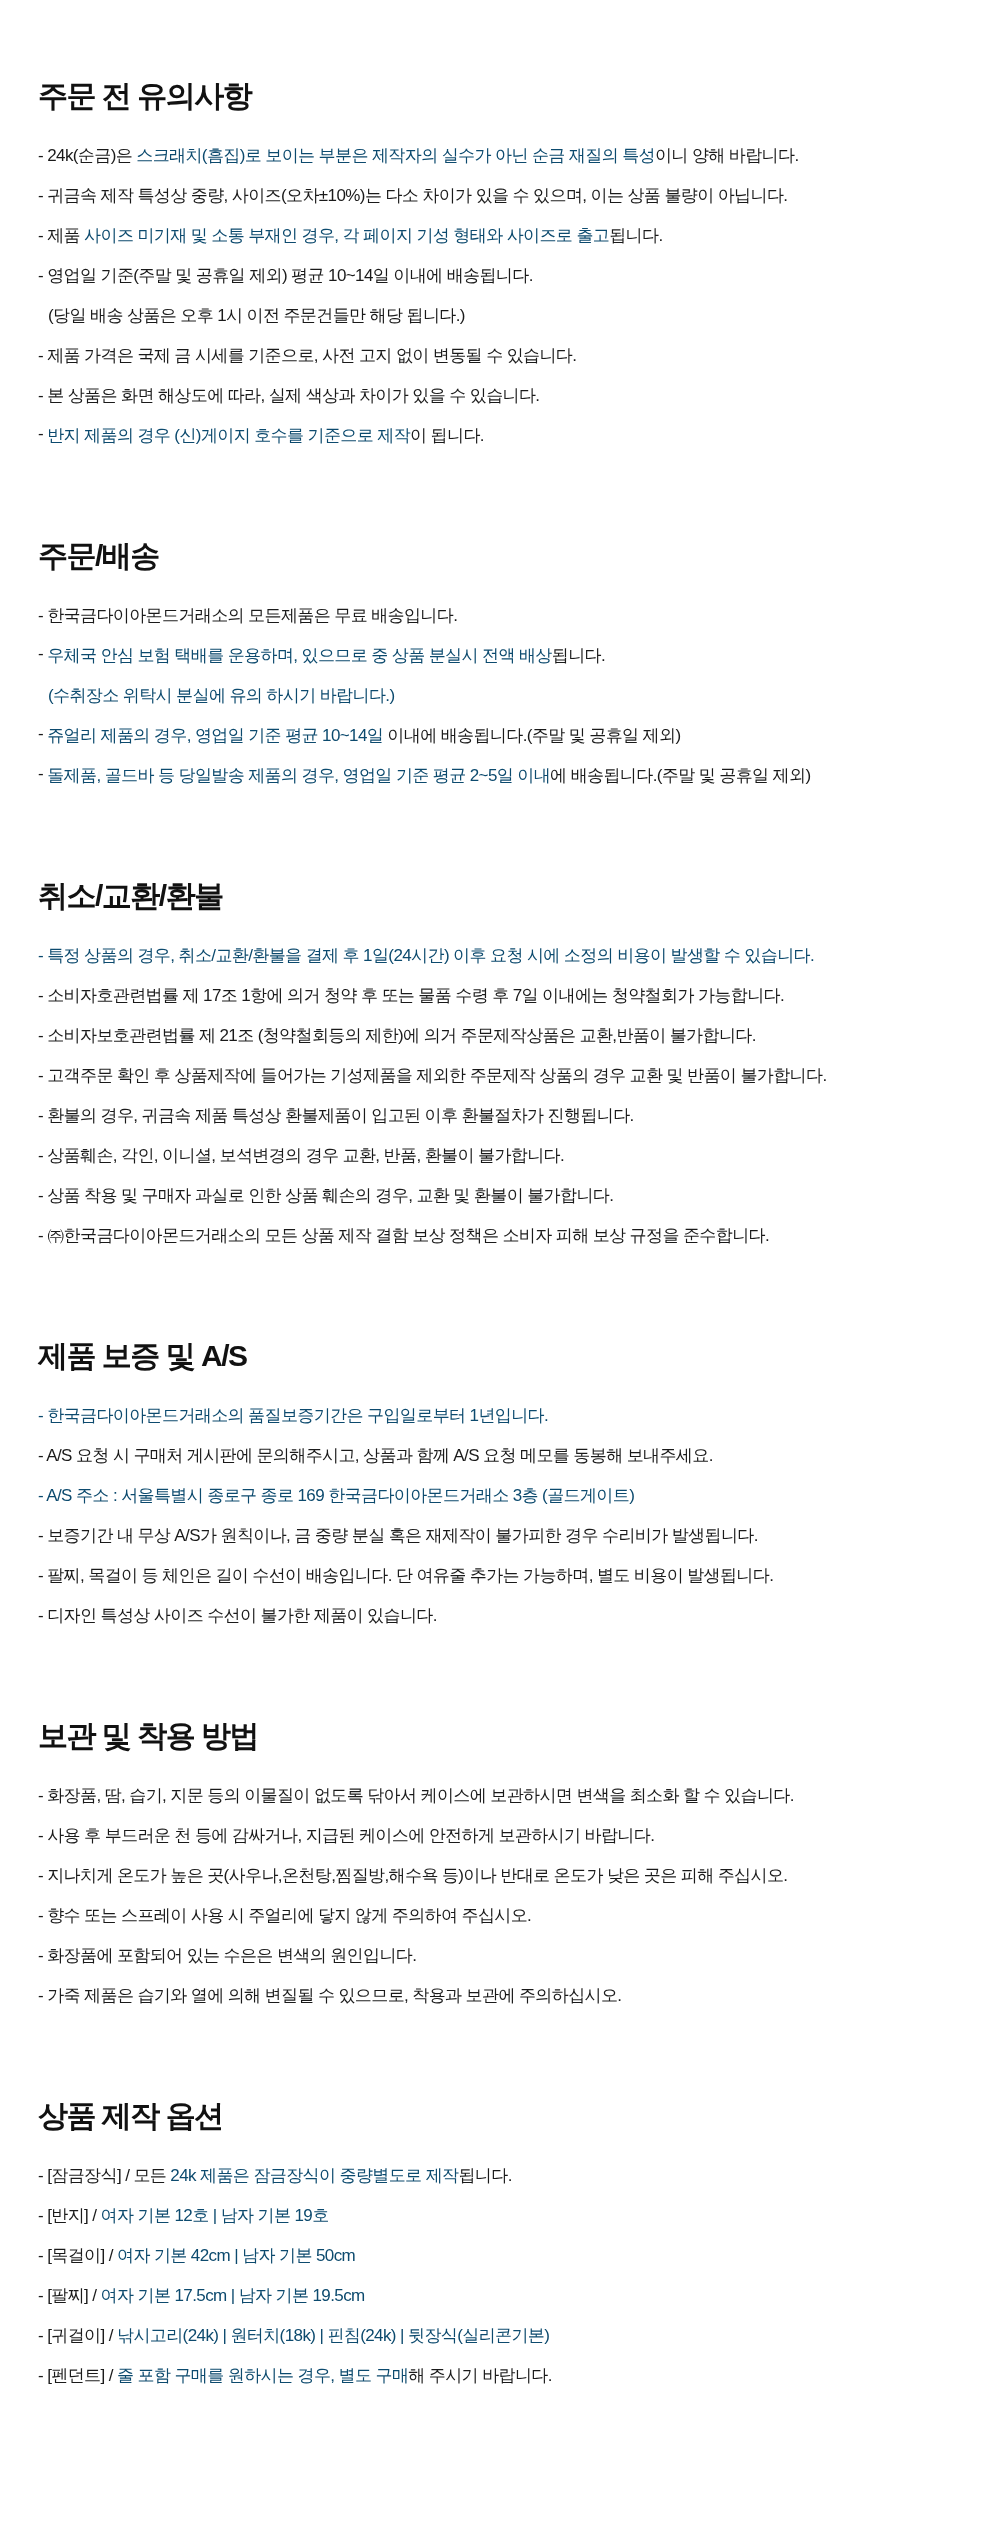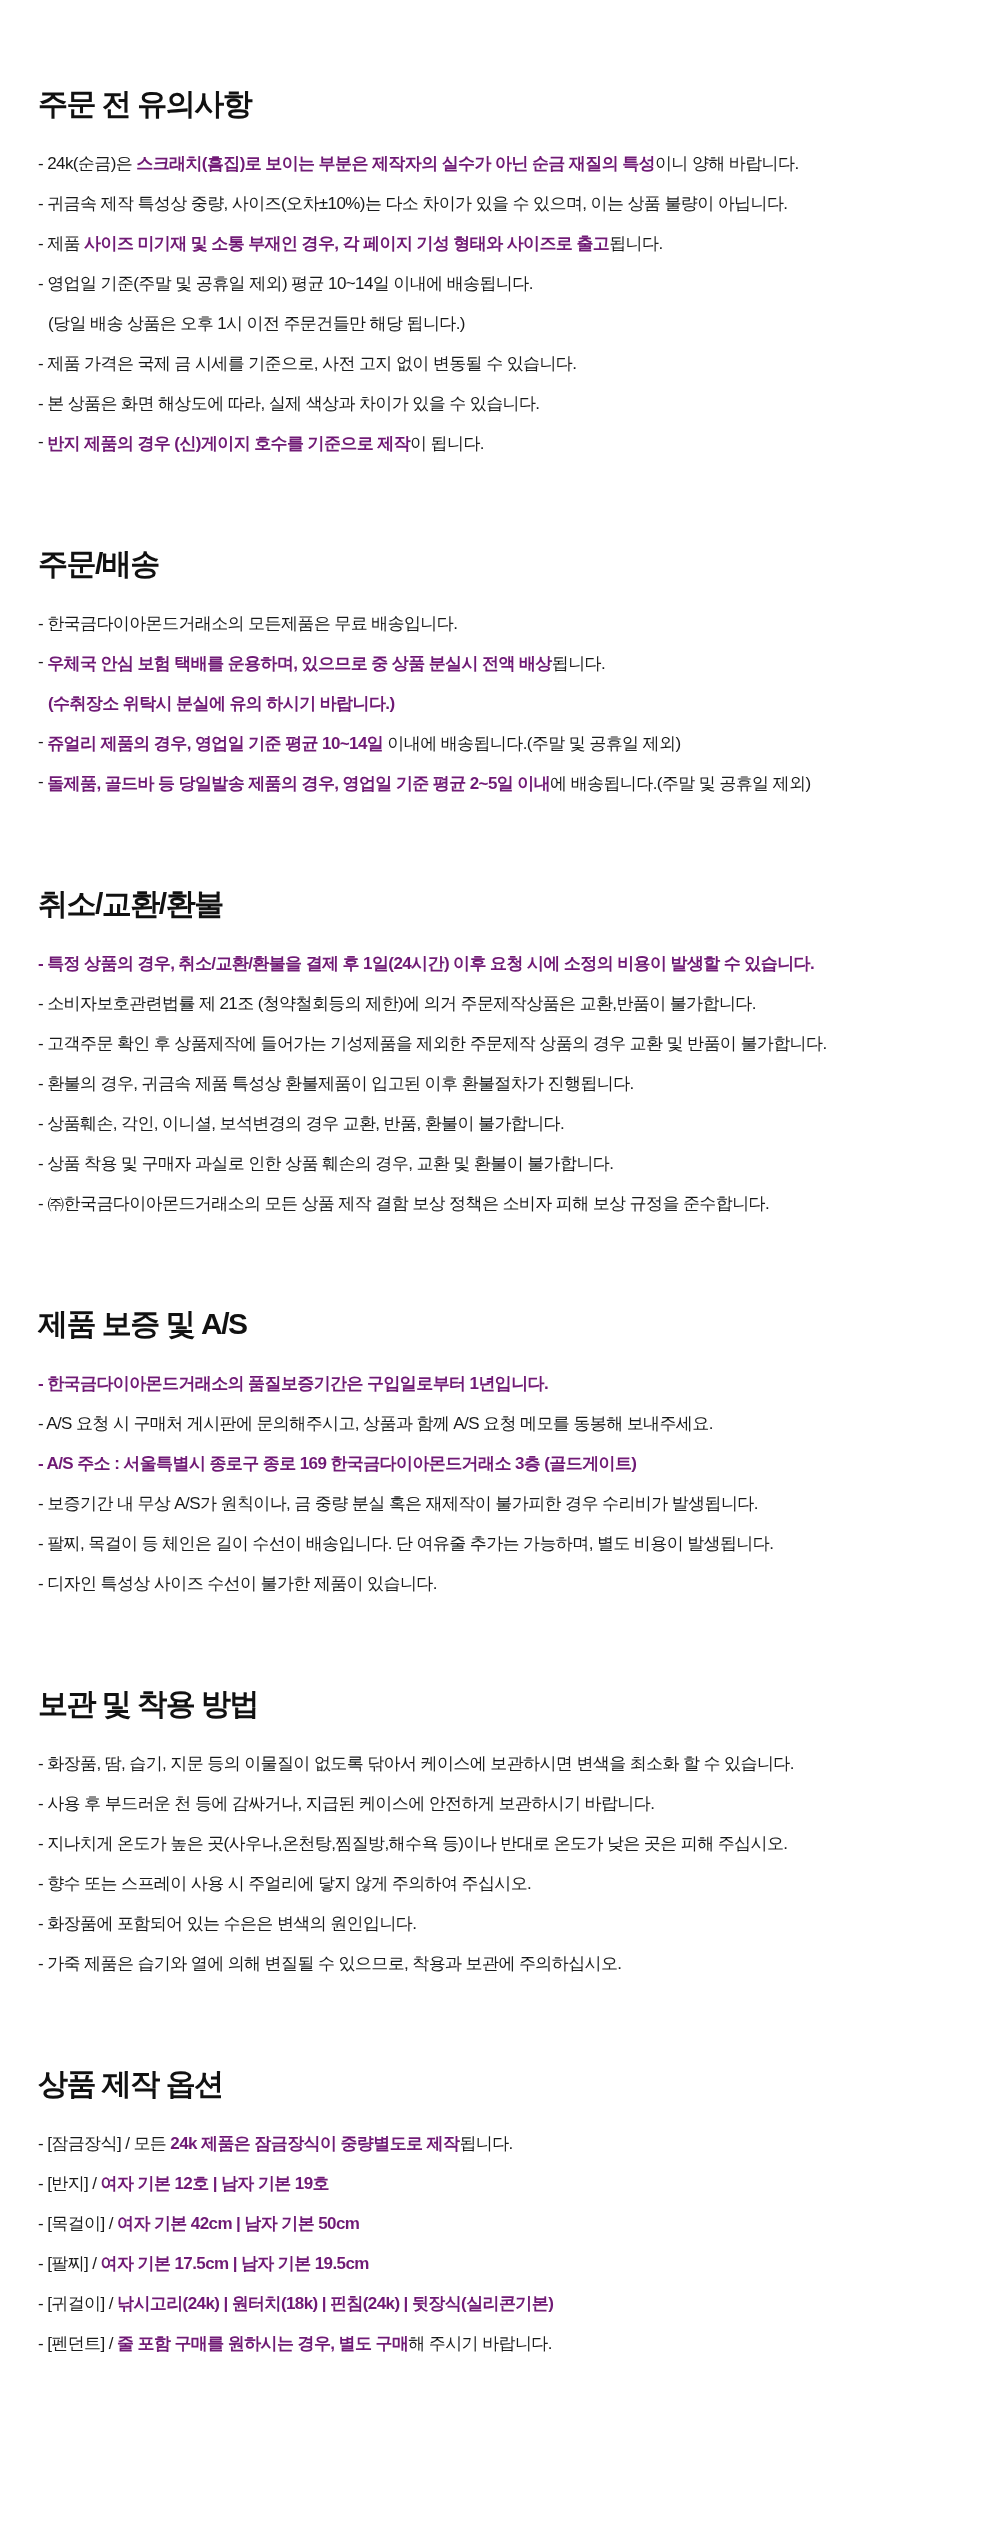--- a/index.html
+++ b/index.html
@@ -6,41 +6,41 @@
   html, body { background: #ffffff; }
   body {
     width: 1000px;
     height: 2540px;
     overflow: hidden;
     color: #000000;
     font-family: "Liberation Sans", sans-serif;
   }
   main { padding: 78px 38px 0 38px; }
   .notice-section { margin-top: 74px; }
-  .notice-section:first-child { margin-top: 8px; }
+  .notice-section:first-child { margin-top: 0; }
   .section-title {
     font-size: 30px;
     font-weight: 800;
     line-height: 36px;
     letter-spacing: -1.5px;
     margin-bottom: 30px;
     color: #111111;
   }
   .notice-line {
     height: 40px;
     display: flex;
     align-items: flex-start;
     font-size: 17px;
     letter-spacing: -0.6px;
     white-space: pre;
     color: #1a1a1a;
   }
   .notice-line.indent { padding-left: 10px; }
   .seg { font-weight: 400; }
-  .seg.bold { font-weight: 700; color: #701a75; }
+  .seg.bold { font-weight: 400; color: #0c4a6e; }
 </style>
 </head>
 <body>
 
 <main>
   <div id="sections-root">
       <section class="notice-section">
         <h2 class="section-title">주문 전 유의사항</h2>
         <p class="notice-line"><span class="seg">- 24k(순금)은 </span><span class="seg bold">스크래치(흠집)로 보이는 부분은 제작자의 실수가 아닌 순금 재질의 특성</span><span class="seg">이니 양해 바랍니다.</span></p>
         <p class="notice-line"><span class="seg">- 귀금속 제작 특성상 중량, 사이즈(오차±10%)는 다소 차이가 있을 수 있으며, 이는 상품 불량이 아닙니다.</span></p>
@@ -55,20 +55,21 @@
         <h2 class="section-title">주문/배송</h2>
         <p class="notice-line"><span class="seg">- 한국금다이아몬드거래소의 모든제품은 무료 배송입니다.</span></p>
         <p class="notice-line"><span class="seg">- </span><span class="seg bold">우체국 안심 보험 택배를 운용하며, 있으므로 중 상품 분실시 전액 배상</span><span class="seg">됩니다.</span></p>
         <p class="notice-line indent"><span class="seg bold">(수취장소 위탁시 분실에 유의 하시기 바랍니다.)</span></p>
         <p class="notice-line"><span class="seg">- </span><span class="seg bold">쥬얼리 제품의 경우, 영업일 기준 평균 10~14일</span><span class="seg"> 이내에 배송됩니다.(주말 및 공휴일 제외)</span></p>
         <p class="notice-line"><span class="seg">- </span><span class="seg bold">돌제품, 골드바 등 당일발송 제품의 경우, 영업일 기준 평균 2~5일 이내</span><span class="seg">에 배송됩니다.(주말 및 공휴일 제외)</span></p>
       </section>
       <section class="notice-section">
         <h2 class="section-title">취소/교환/환불</h2>
         <p class="notice-line"><span class="seg bold">- 특정 상품의 경우, 취소/교환/환불을 결제 후 1일(24시간) 이후 요청 시에 소정의 비용이 발생할 수 있습니다.</span></p>
+        <p class="notice-line"><span class="seg">- 소비자호관련법률 제 17조 1항에 의거 청약 후 또는 물품 수령 후 7일 이내에는 청약철회가 가능합니다.</span></p>
         <p class="notice-line"><span class="seg">- 소비자보호관련법률 제 21조 (청약철회등의 제한)에 의거 주문제작상품은 교환,반품이 불가합니다.</span></p>
         <p class="notice-line"><span class="seg">- 고객주문 확인 후 상품제작에 들어가는 기성제품을 제외한 주문제작 상품의 경우 교환 및 반품이 불가합니다.</span></p>
         <p class="notice-line"><span class="seg">- 환불의 경우, 귀금속 제품 특성상 환불제품이 입고된 이후 환불절차가 진행됩니다.</span></p>
         <p class="notice-line"><span class="seg">- 상품훼손, 각인, 이니셜, 보석변경의 경우 교환, 반품, 환불이 불가합니다.</span></p>
         <p class="notice-line"><span class="seg">- 상품 착용 및 구매자 과실로 인한 상품 훼손의 경우, 교환 및 환불이 불가합니다.</span></p>
         <p class="notice-line"><span class="seg">- ㈜한국금다이아몬드거래소의 모든 상품 제작 결함 보상 정책은 소비자 피해 보상 규정을 준수합니다.</span></p>
       </section>
       <section class="notice-section">
         <h2 class="section-title">제품 보증 및 A/S</h2>
         <p class="notice-line"><span class="seg bold">- 한국금다이아몬드거래소의 품질보증기간은 구입일로부터 1년입니다.</span></p>

